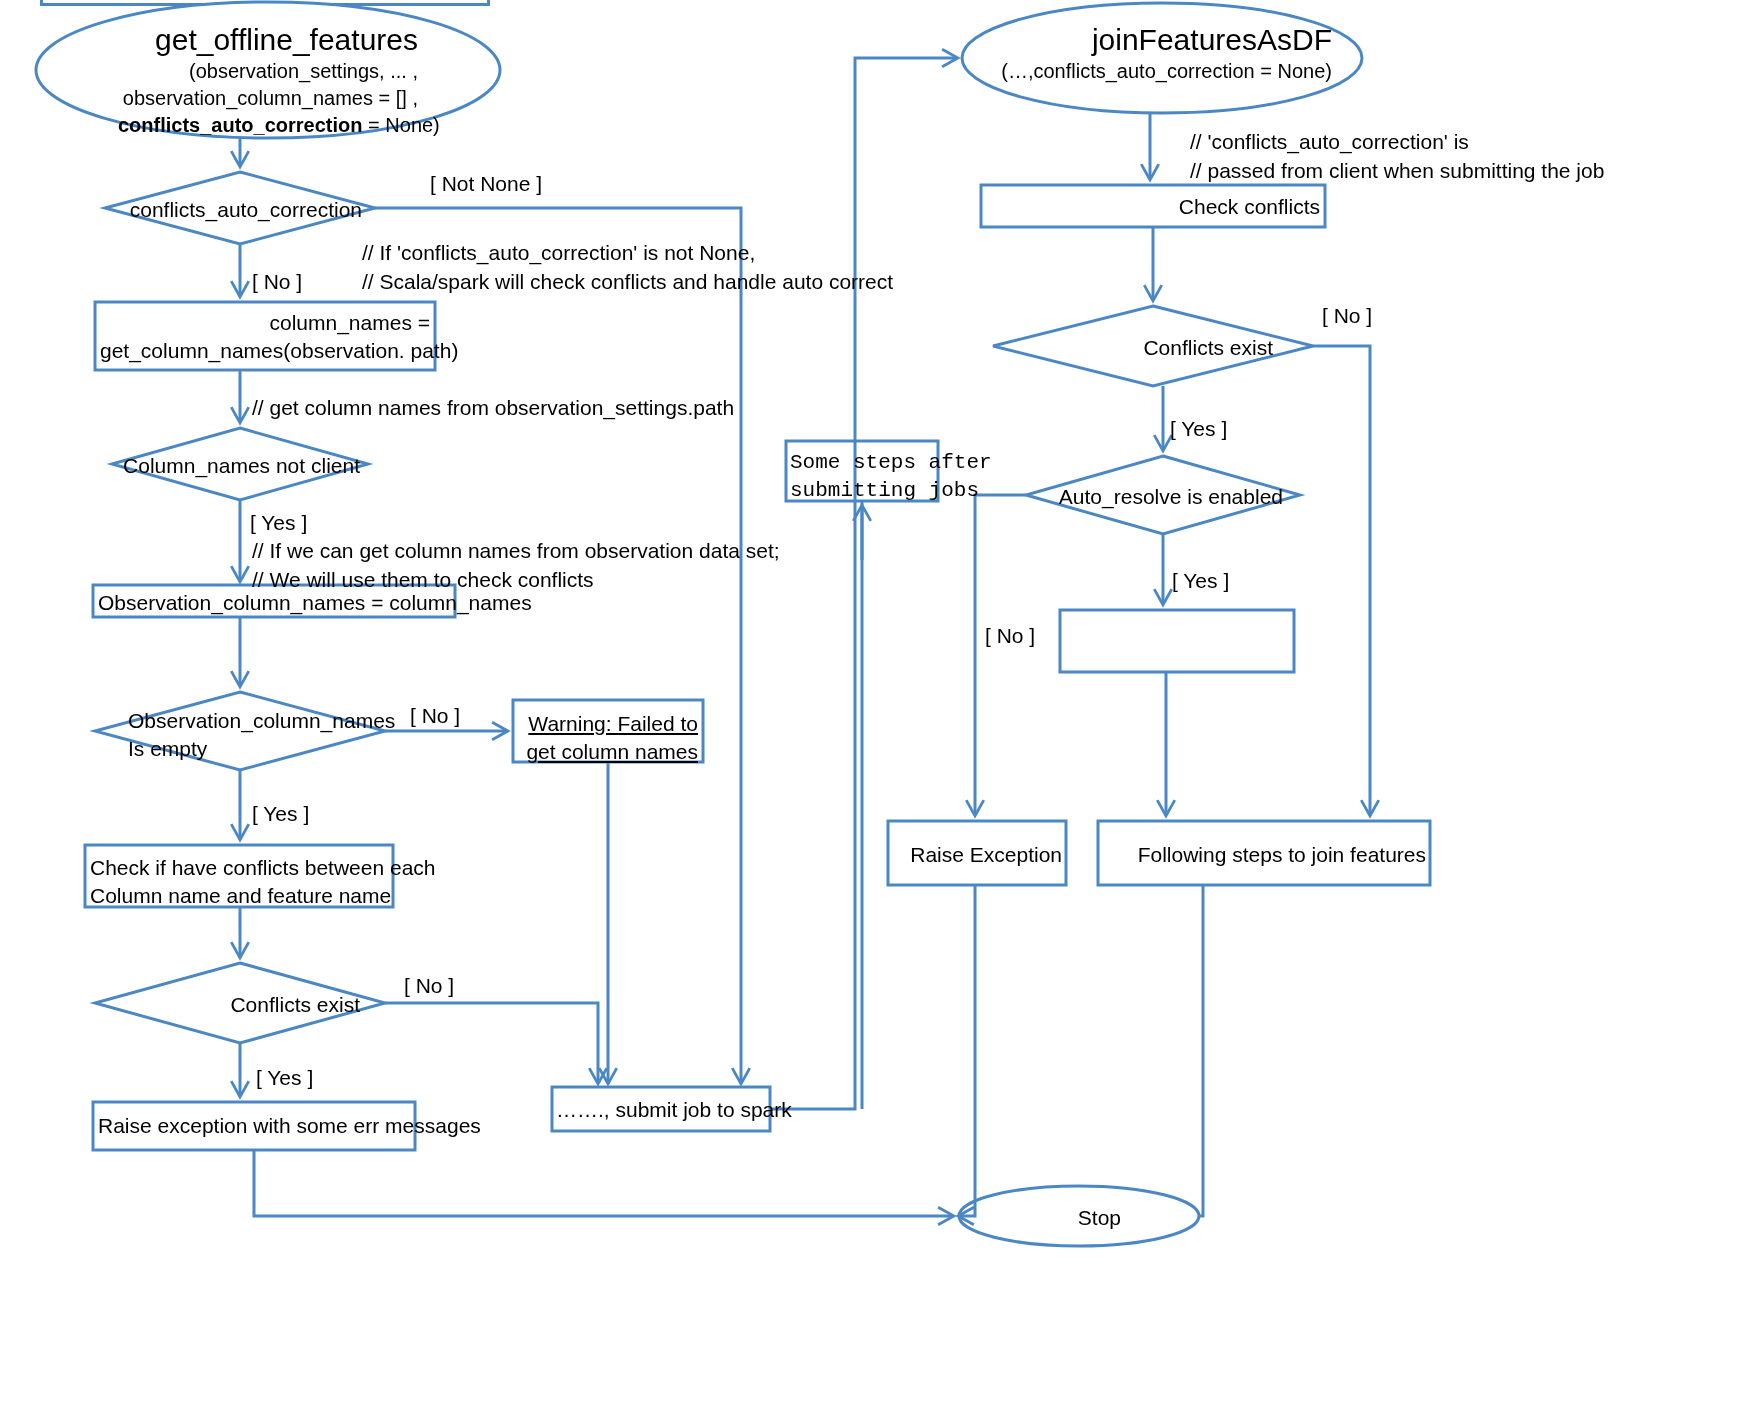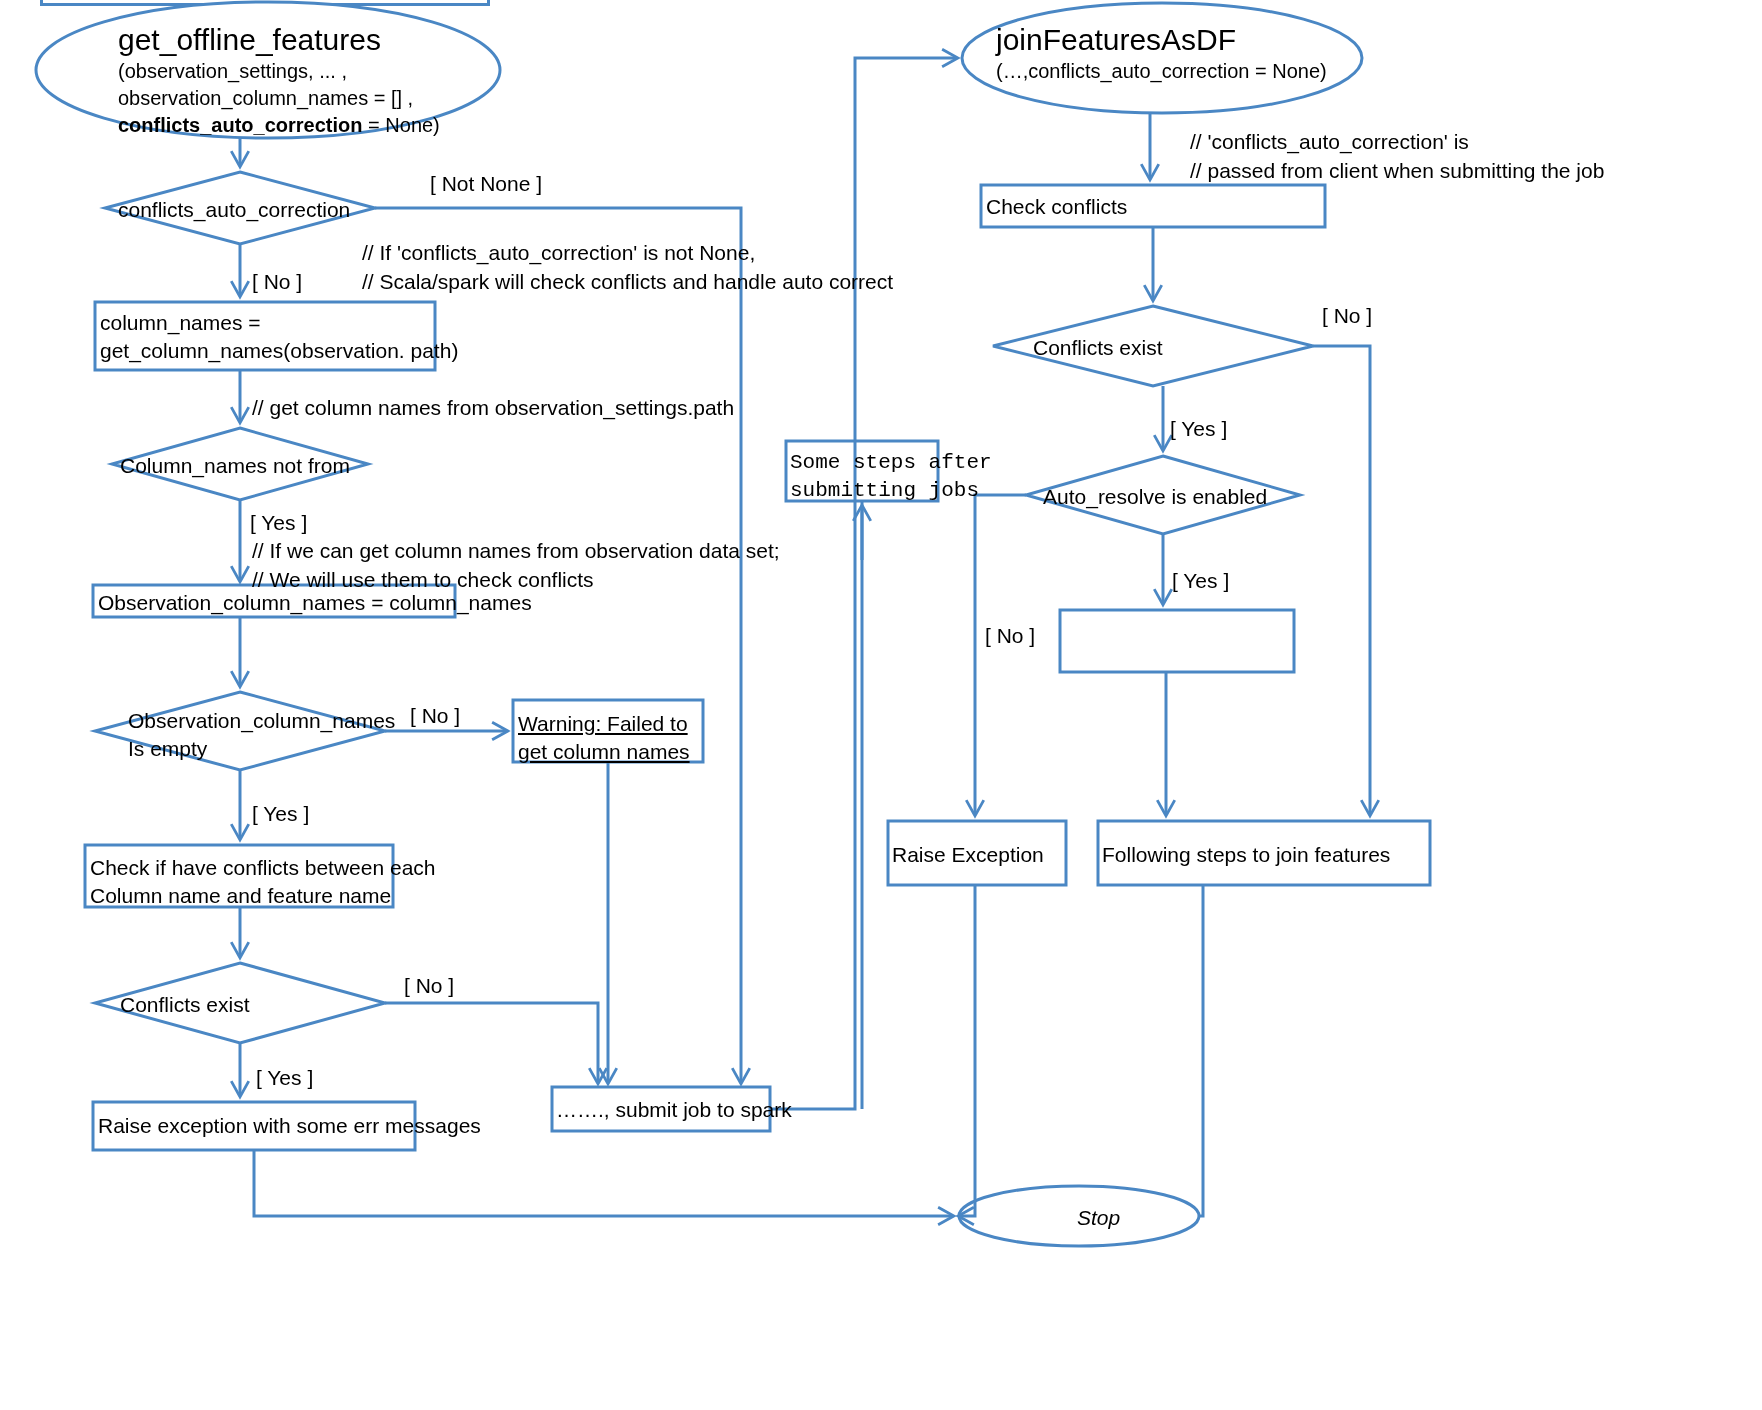--- a/index.html
+++ b/index.html
@@ -32,21 +32,21 @@
   }
   .edge {
     fill: none;
     stroke: #4a87c4;
     stroke-width: 3;
     stroke-linecap: butt;
     stroke-linejoin: miter;
   }
   .node-text {
     position: absolute;
-    text-align: left;
+    text-align: right;
     line-height: 1.32;
     color: #000000;
     font-size: 21px;
     white-space: nowrap;
     pointer-events: none;
   }
   .node-text.left {
     text-align: left;
   }
   .edge-label {
@@ -157,21 +157,21 @@
     <div class="sig left"><b>conflicts_auto_correction</b><span> = None)</span></div>
   </div>
 
   <div class="node-text" style="left:118px; top:196px; width:244px;">conflicts_auto_correction</div>
 
   <div class="node-text" style="left:100px; top:309px; width:330px;">
     <div>column_names =</div>
     <div>get_column_names(observation. path)</div>
   </div>
 
-  <div class="node-text" style="left:120px; top:452px; width:240px;">Column_names not from</div>
+  <div class="node-text" style="left:120px; top:452px; width:240px;">Column_names not client</div>
 
   <div class="node-text" style="left:98px; top:589px; width:352px;">Observation_column_names = column_names</div>
 
   <div class="node-text left" style="left:128px; top:707px; width:270px;">
     <div>Observation_column_names</div>
     <div>Is empty</div>
   </div>
 
   <div class="node-text" style="left:518px; top:710px; width:180px;text-decoration:underline;">
     <div>Warning: Failed to</div>
@@ -203,21 +203,21 @@
 
   <div class="node-text" style="left:790px; top:449px; width:146px;font-family:Liberation Mono, monospace;">
     <div>Some steps after</div>
     <div>submitting jobs</div>
   </div>
 
   <div class="node-text" style="left:892px; top:841px; width:170px;">Raise Exception</div>
 
   <div class="node-text" style="left:1102px; top:841px; width:324px;">Following steps to join features</div>
 
-  <div class="node-text" style="left:1077px; top:1204px; width:120px;font-style:italic;">Stop</div>
+  <div class="node-text" style="left:1001px; top:1204px; width:120px;">Stop</div>
 
   <div class="edge-label" style="left:430px; top:170px;">[ Not None ]</div>
   <div class="edge-label" style="left:252px; top:268px;">[ No ]</div>
   <div class="edge-label" style="left:250px; top:509px;">[ Yes ]</div>
   <div class="edge-label" style="left:410px; top:702px;">[ No ]</div>
   <div class="edge-label" style="left:252px; top:800px;">[ Yes ]</div>
   <div class="edge-label" style="left:404px; top:972px;">[ No ]</div>
   <div class="edge-label" style="left:256px; top:1064px;">[ Yes ]</div>
 
   <div class="edge-label" style="left:1322px; top:302px;">[ No ]</div>

